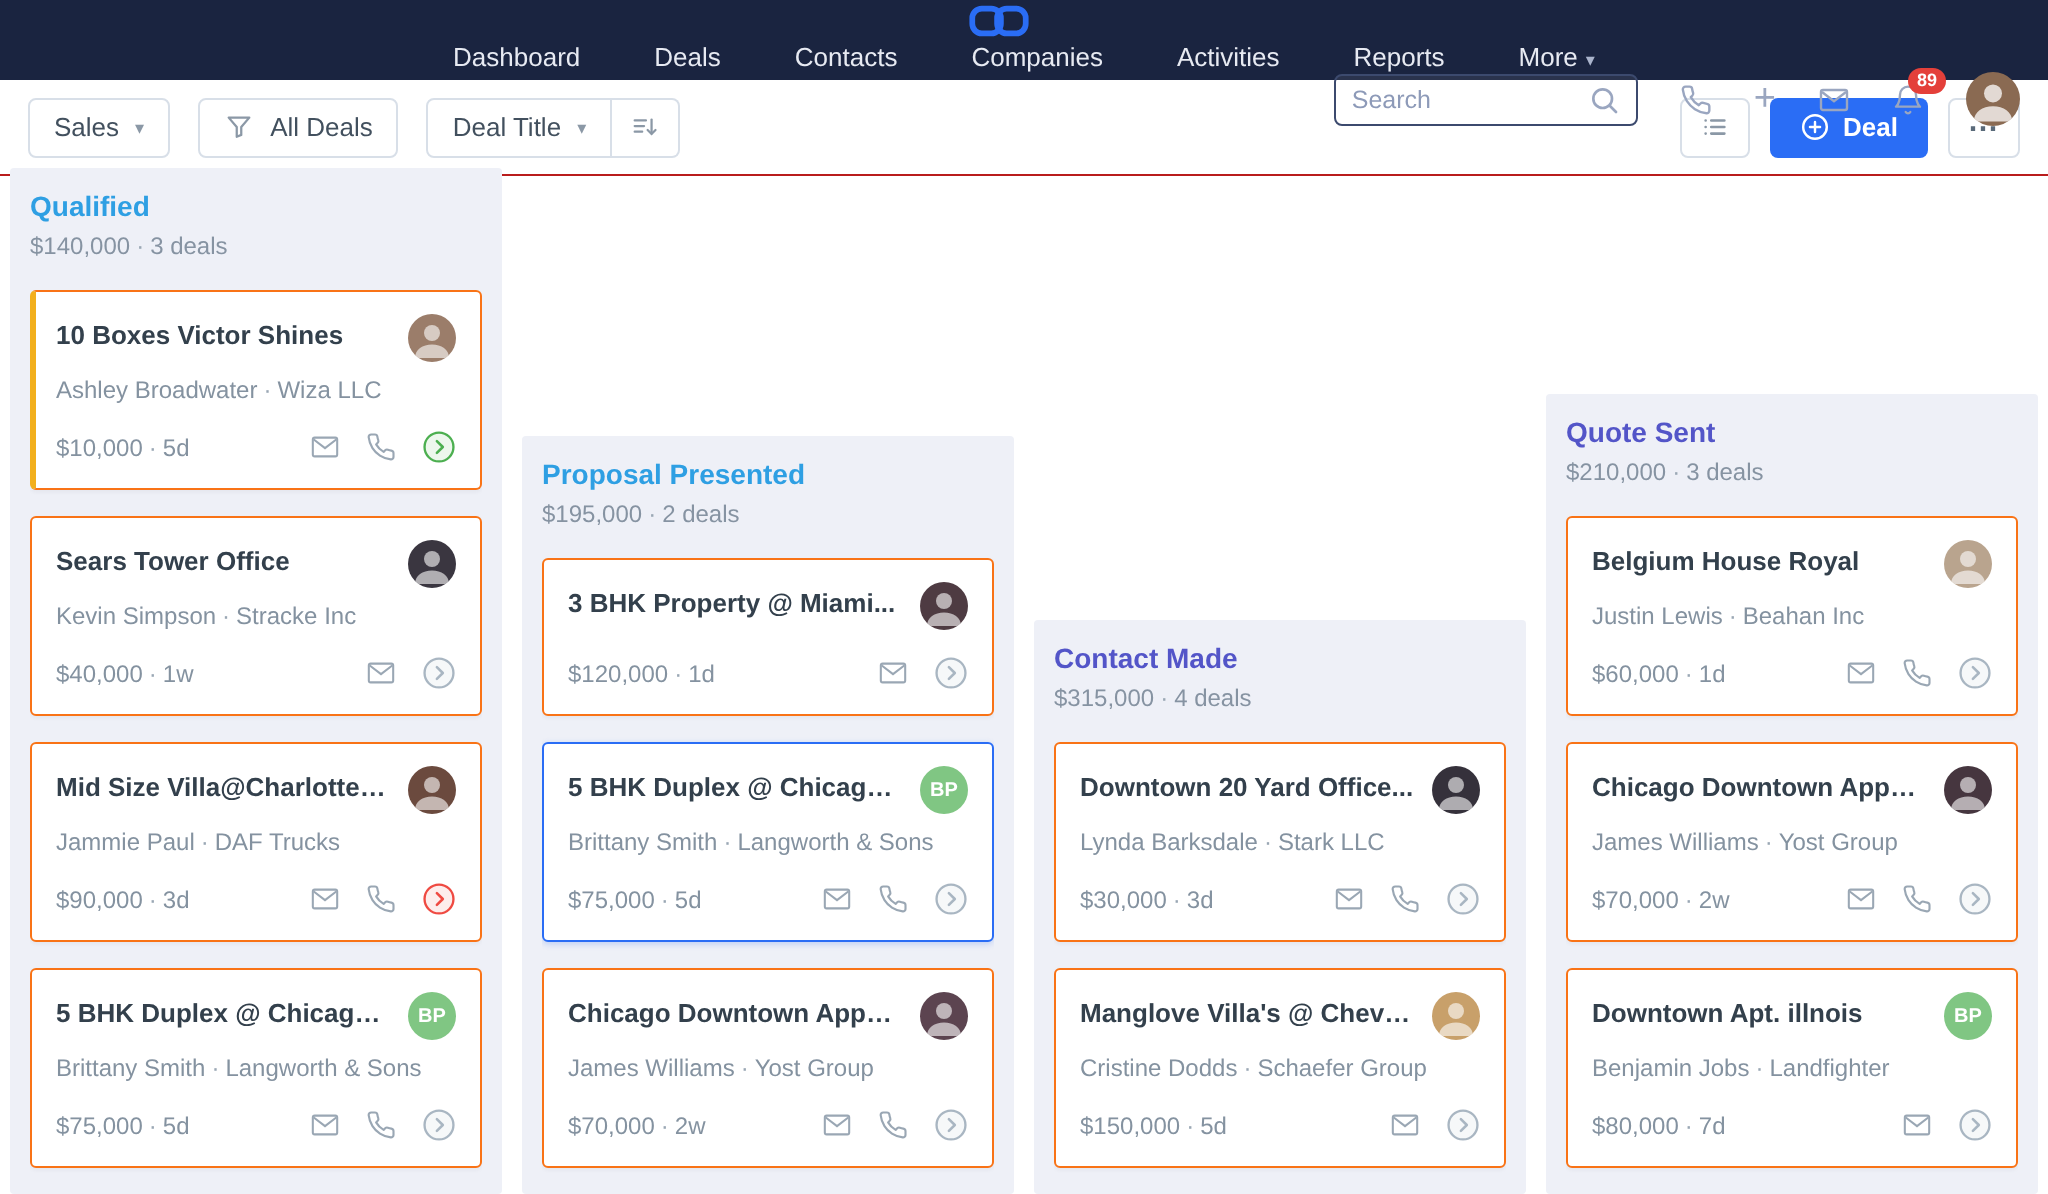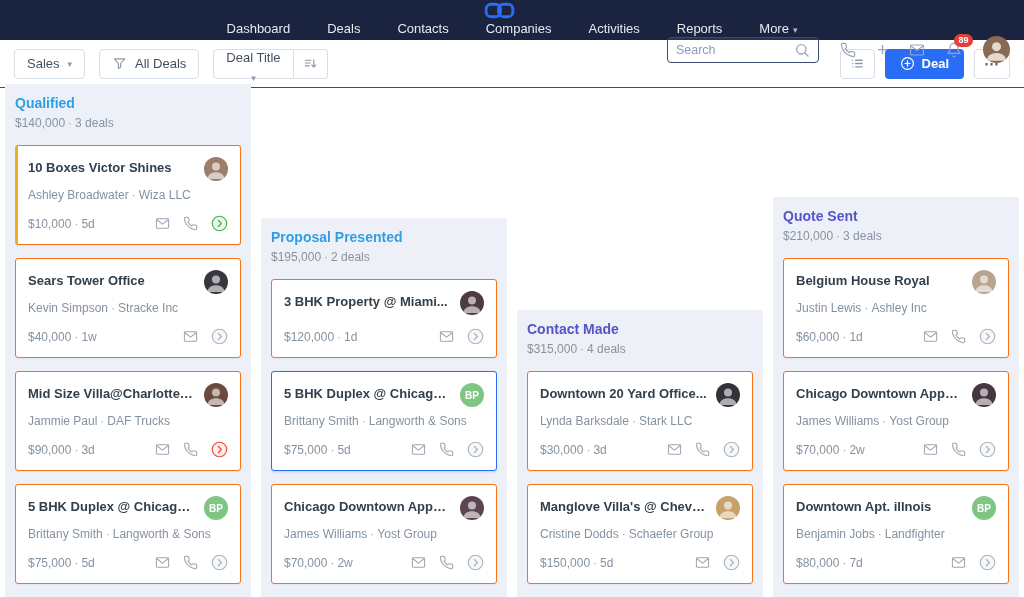--- a/index.html
+++ b/index.html
@@ -31,21 +31,21 @@
   
   .toolbar { height:48px; display:flex; align-items:center; padding:0 14px;
     background:#fff; border-bottom:1px solid #b91c1c; }
   .btn { height:30px; border:1px solid #d8dfe8; background:#fff; border-radius:4px;
     color:#42505e; font-size:13px; display:inline-flex; align-items:center; gap:8px;
     padding:0 12px; cursor:pointer; white-space:nowrap; }
   .btn .chev { font-size:9px; color:#8b98a6; }
   .btn svg { width:15px; height:15px; color:#8b98a6; }
   .mr14 { margin-right:14px; }
   .btn-group { display:inline-flex; }
-  .btn-group .btn:first-child { border-radius:4px 0 0 4px;flex-direction:column; }
+  .btn-group .btn:first-child { border-radius:4px 0 0 4px; }
   .btn-group .btn:last-child { border-left:none; border-radius:0 4px 4px 0; padding:0 9px; }
   .toolbar-right { margin-left:auto; display:flex; align-items:center; gap:10px; }
   .sq { padding:0 9px; }
   .deal-btn { border:none; color:#fff; font-weight:bold; padding:0 15px; gap:7px; }
   .deal-btn svg { color:#fff; }
   .ellipsis-glyph { font-size:15px; font-weight:bold; color:#5a6a7a; letter-spacing:1px; }
 
   
   .board { height:509px; display:flex; gap:10px; padding:8px 5px 0; align-items:flex-end; }
   .column { flex:1; background:#eef0f7; border-radius:2px; padding:11px 10px 0;
@@ -571,21 +571,21 @@
           <div class="card-title">Belgium House Royal</div>
           <div class="avatar" style="background: rgb(185, 164, 142);">
             <span class="av-txt"></span>
             <svg class="silhouette" viewBox="0 0 24 24">
                 <circle cx="12" cy="9.5" r="4" fill="rgba(255,255,255,.6)"></circle>
                 <path d="M3.5 22c0-4.3 3.8-6.8 8.5-6.8s8.5 2.5 8.5 6.8" fill="rgba(255,255,255,.6)"></path>
               </svg>
           </div>
         </div>
         <div class="card-sub">
-          <span>Justin Lewis</span><span class="dot">·</span><span>Ashley Inc</span>
+          <span>Justin Lewis</span><span class="dot">·</span><span>Beahan Inc</span>
         </div>
         <div class="card-bottom">
           <span class="meta">
             <span>$60,000</span><span class="dot">·</span><span>1d</span>
           </span>
           <span class="card-icons">
             <span class="cicon">
                 <svg viewBox="0 0 16 16" fill="none" stroke="currentColor" stroke-width="1.1">
                   <rect x="1.5" y="3" width="13" height="10" rx="1"></rect>
                   <path d="M2 4l6 4.6L14 4"></path>

